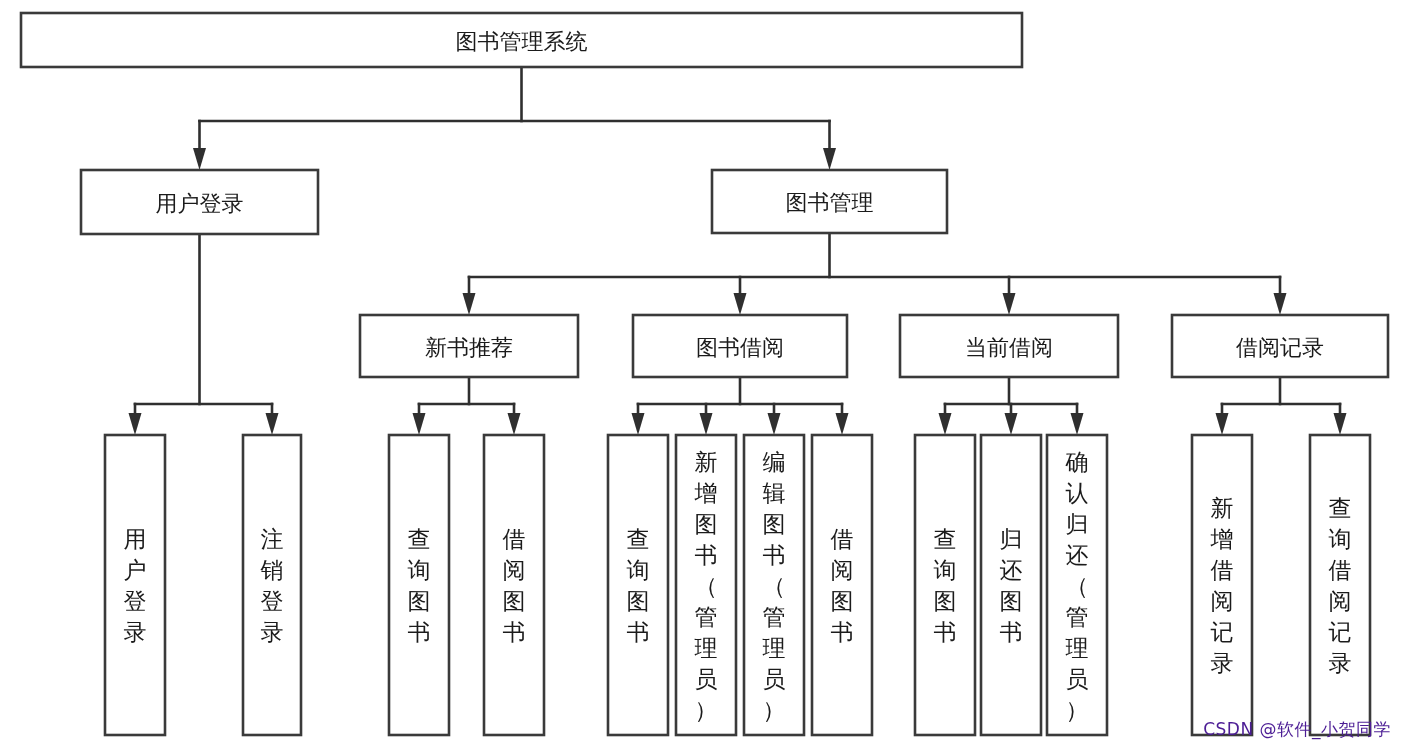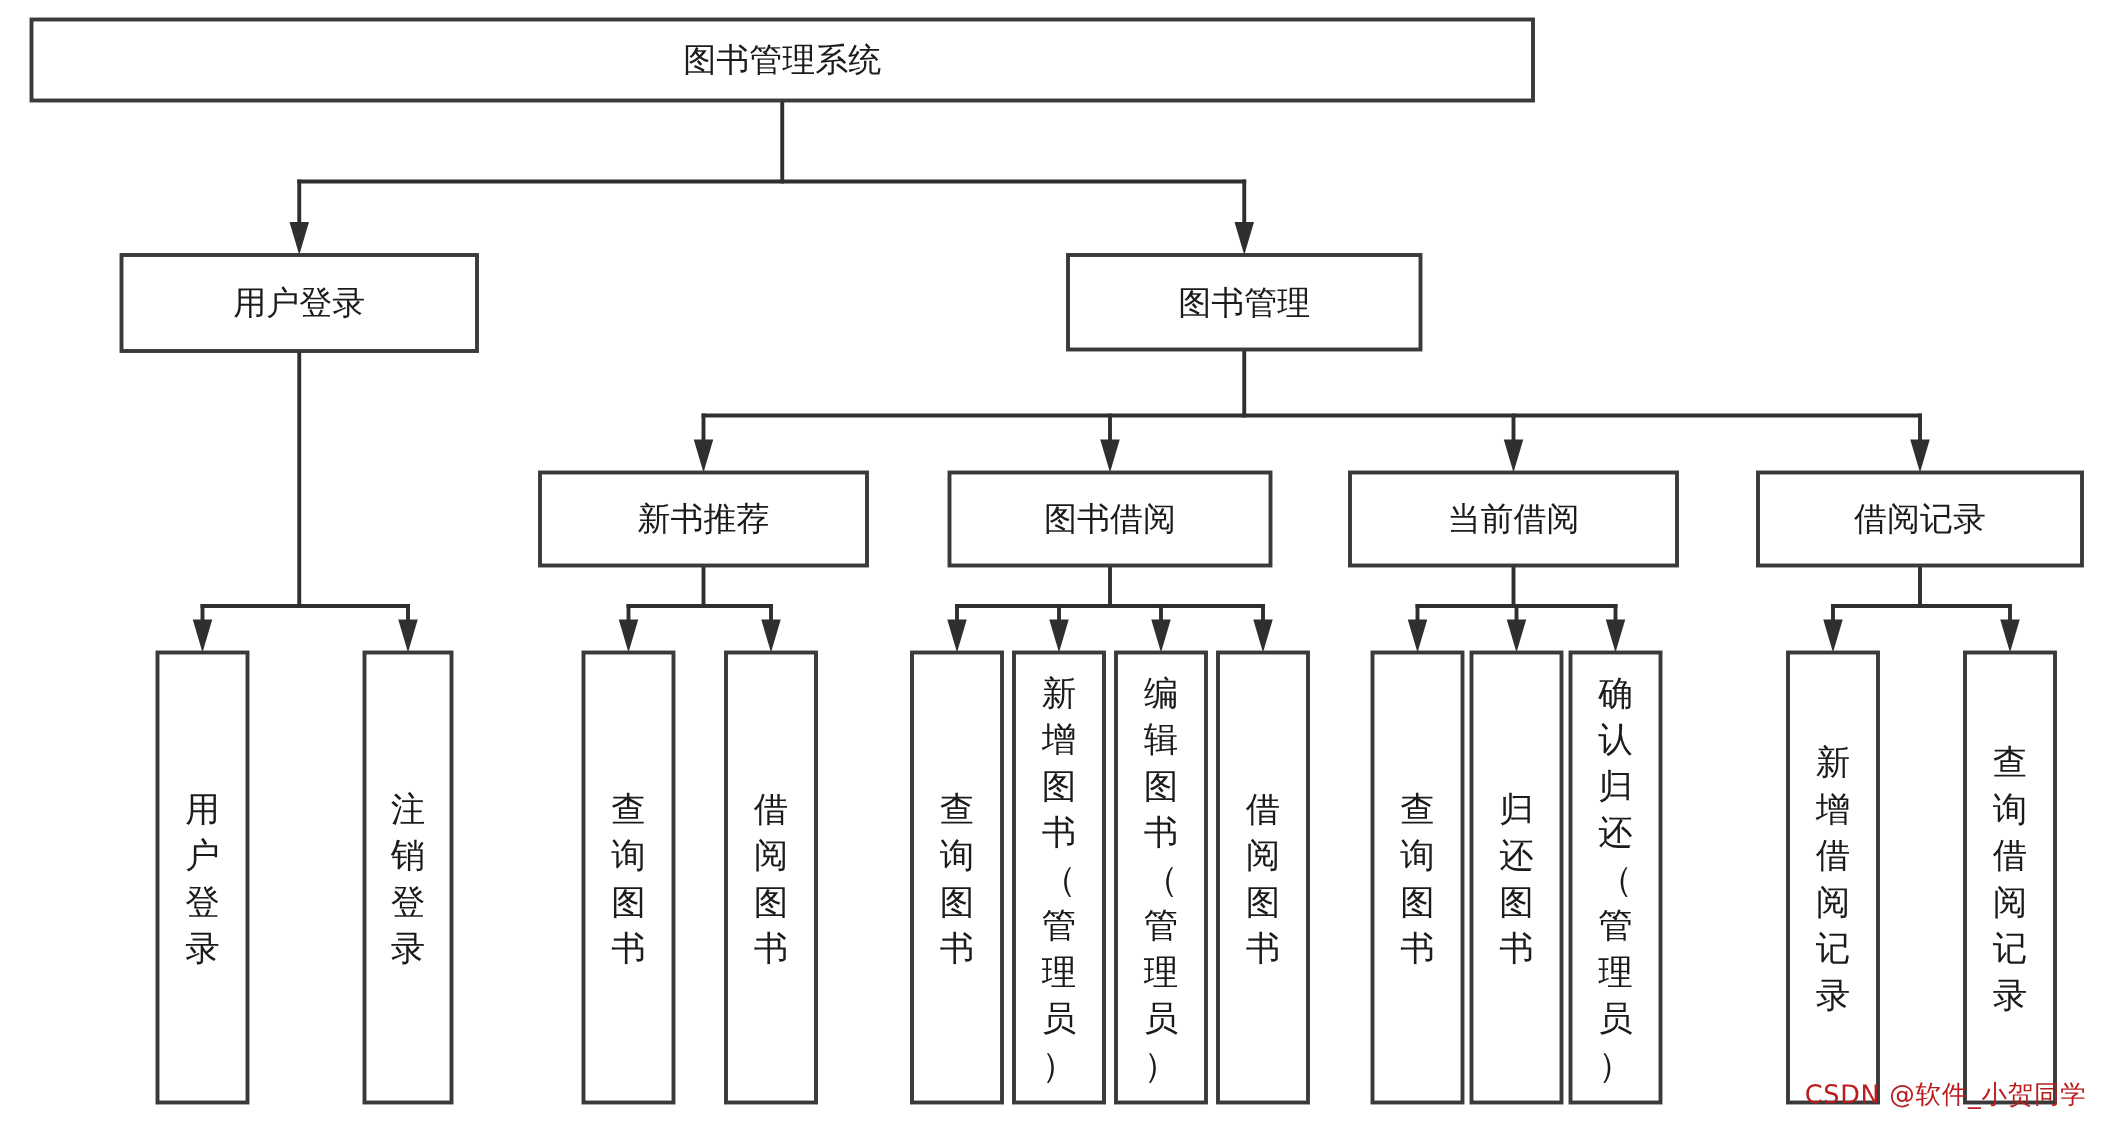--- a/index.html
+++ b/index.html
@@ -52,21 +52,21 @@
     font-size: 23px;
     fill: #1b1b1b;
     text-anchor: middle;
   }
   .watermark {
     position: absolute;
     right: 14px;
     bottom: 6px;
     font-family: "DejaVu Sans", "Liberation Sans", sans-serif;
     font-size: 17px;
-    color: #b91c1c;
+    color: #4c1d95;
     letter-spacing: 0.5px;
     white-space: nowrap;
     user-select: none;
   }
 </style>
 </head>
 <body>
 
 <div id="diagram-root">
   <svg class="diagram" viewBox="0 0 1405 747" xmlns="http://www.w3.org/2000/svg">

